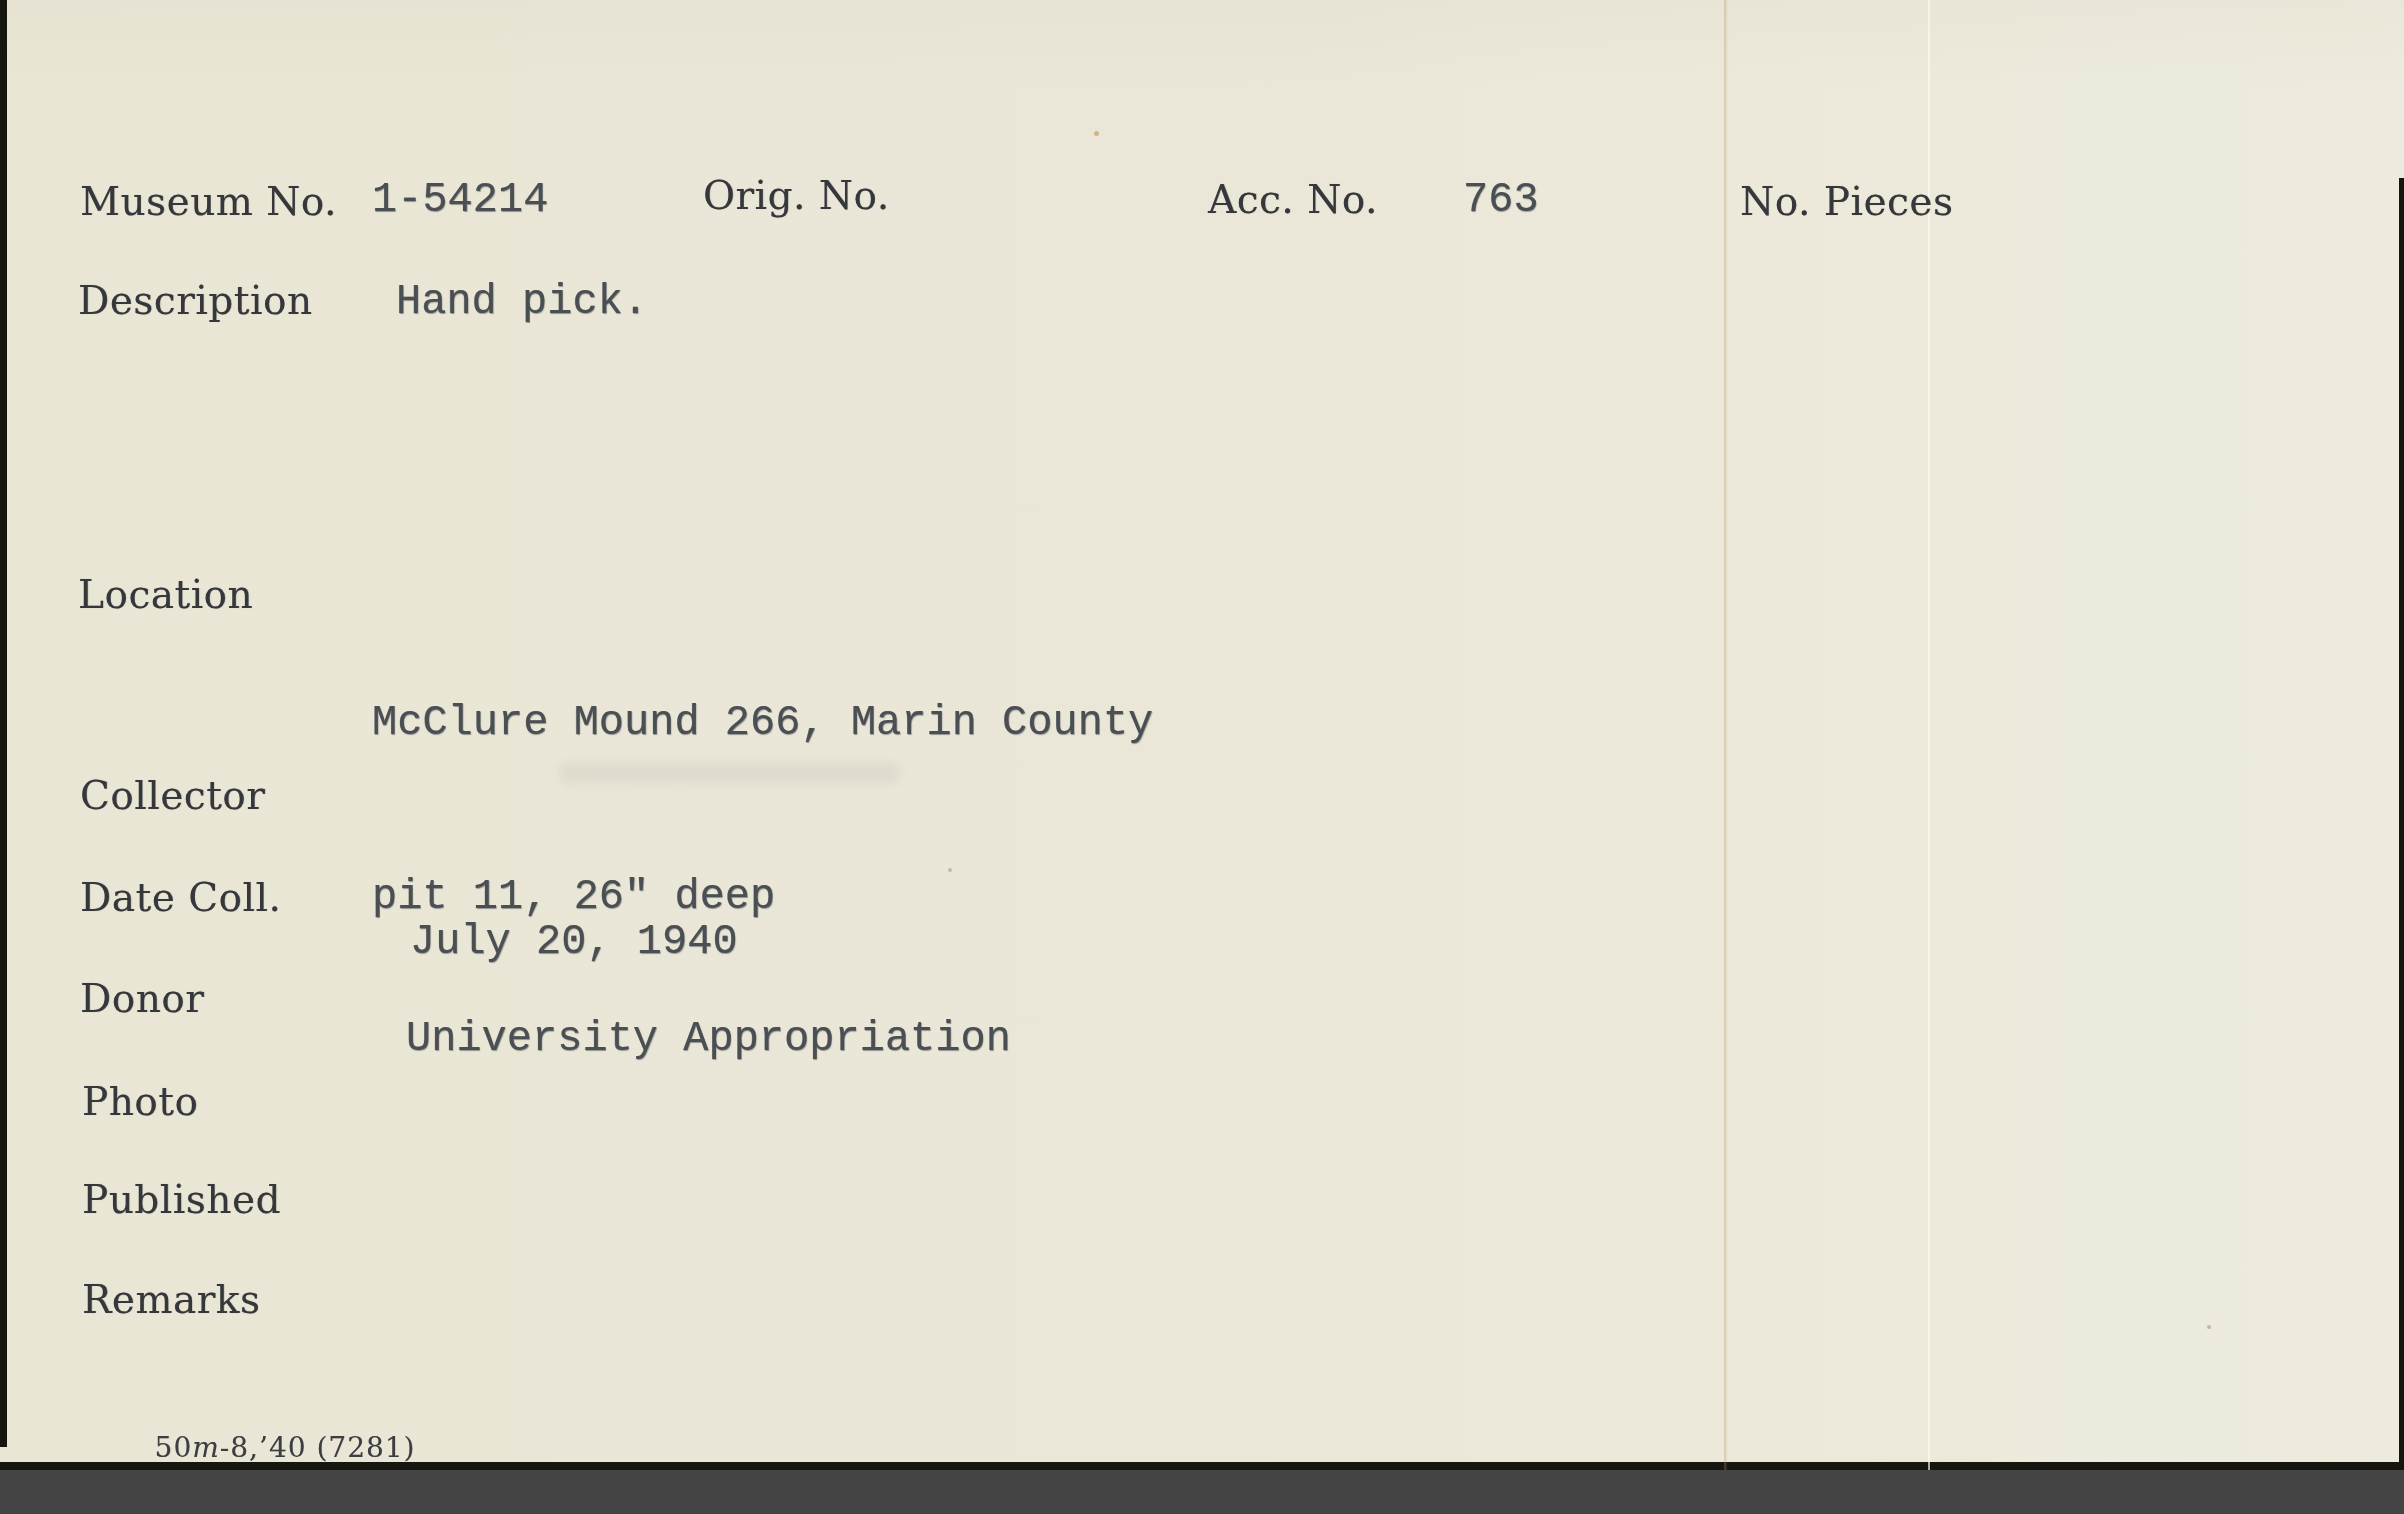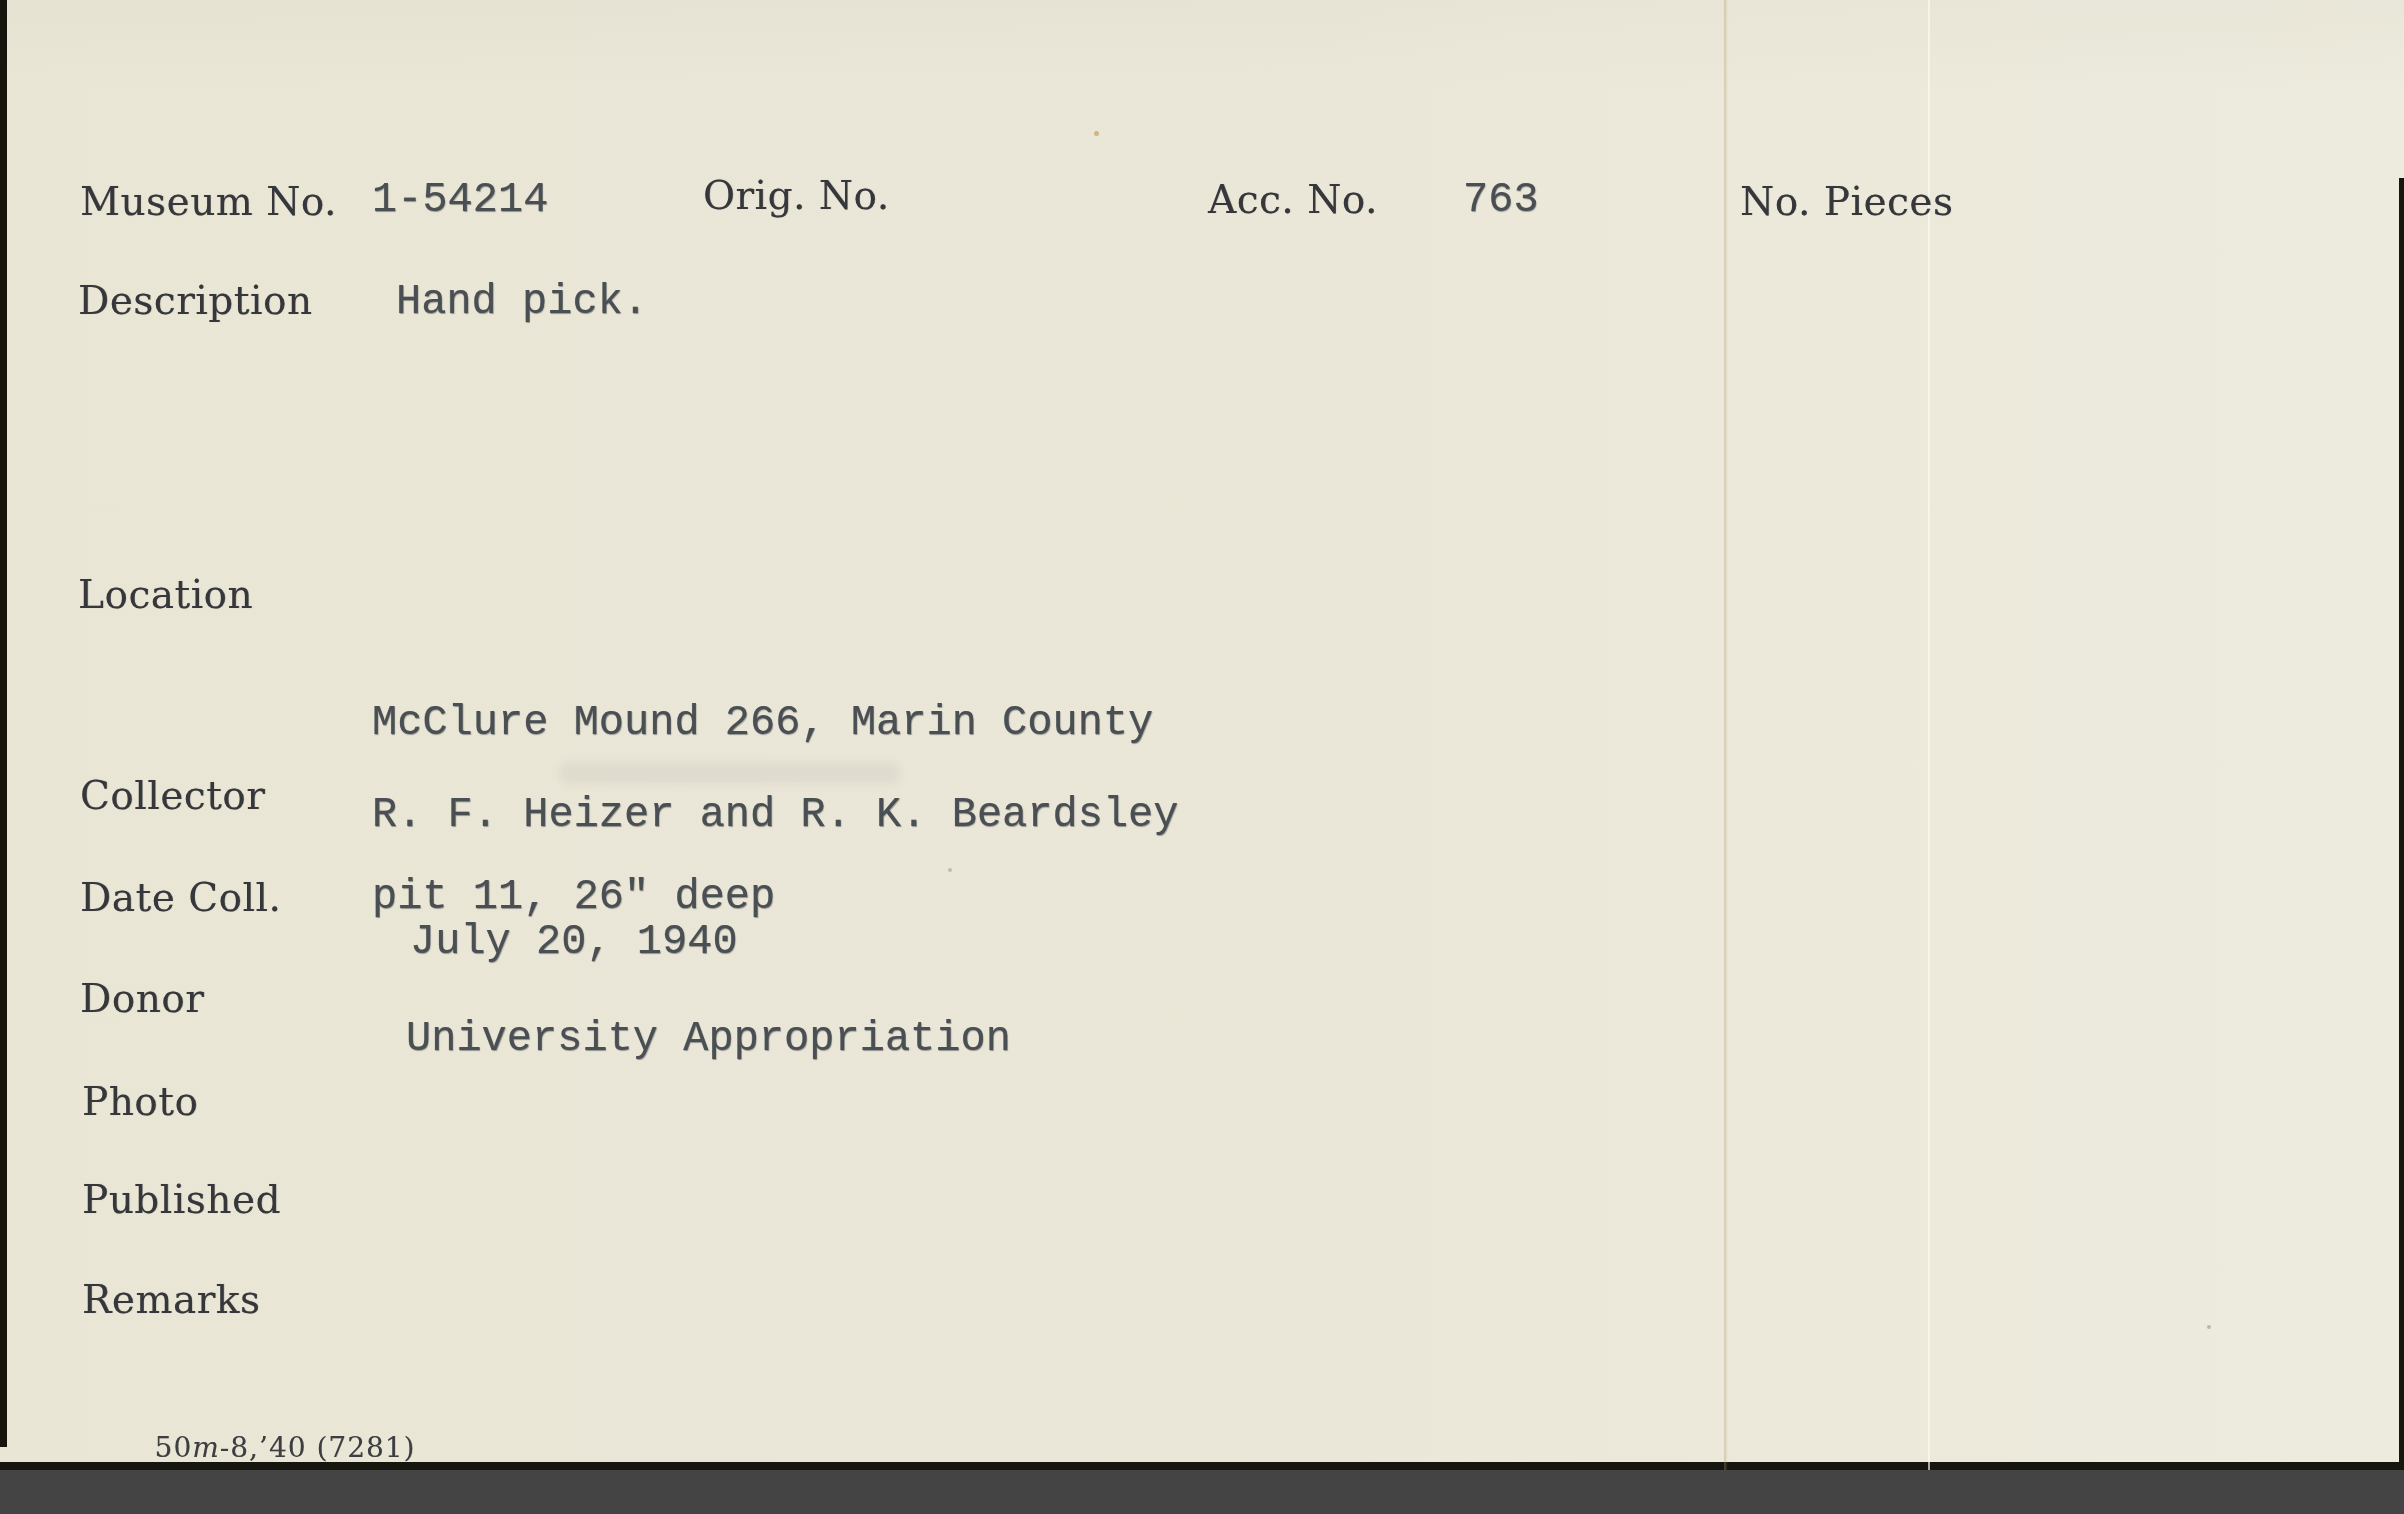--- a/index.html
+++ b/index.html
@@ -89,21 +89,20 @@
   <div class="abs label" style="left:78px;top:281px;">Description</div>
   <div class="abs typed" style="left:396px;top:281px;">Hand pick.</div>
 
   <div class="abs label" style="left:78px;top:575px;">Location</div>
   <div class="abs typed two-line" style="left:372px;top:578px;">
     <div>McClure Mound 266, Marin County</div>
     <div>pit 11, 26" deep</div>
   </div>
 
   <div class="abs label" style="left:80px;top:776px;text-align:center;">Collector</div>
-  <div class="abs typed" style="left:372px;top:794px;">R. F. Heizer and R. K. Beardsley</div>
 
   <div class="abs label" style="left:80px;top:878px;">Date Coll.</div>
   <div class="abs typed" style="left:410px;top:913px;margin-top:8px;">July 20, 1940</div>
 
   <div class="abs label" style="left:80px;top:979px;">Donor</div>
   <div class="abs typed" style="left:406px;top:1018px;">University Appropriation</div>
 
   <div class="abs label" style="left:82px;top:1082px;">Photo</div>
   <div class="abs typed" style="left:406px;top:1082px;"></div>
 

